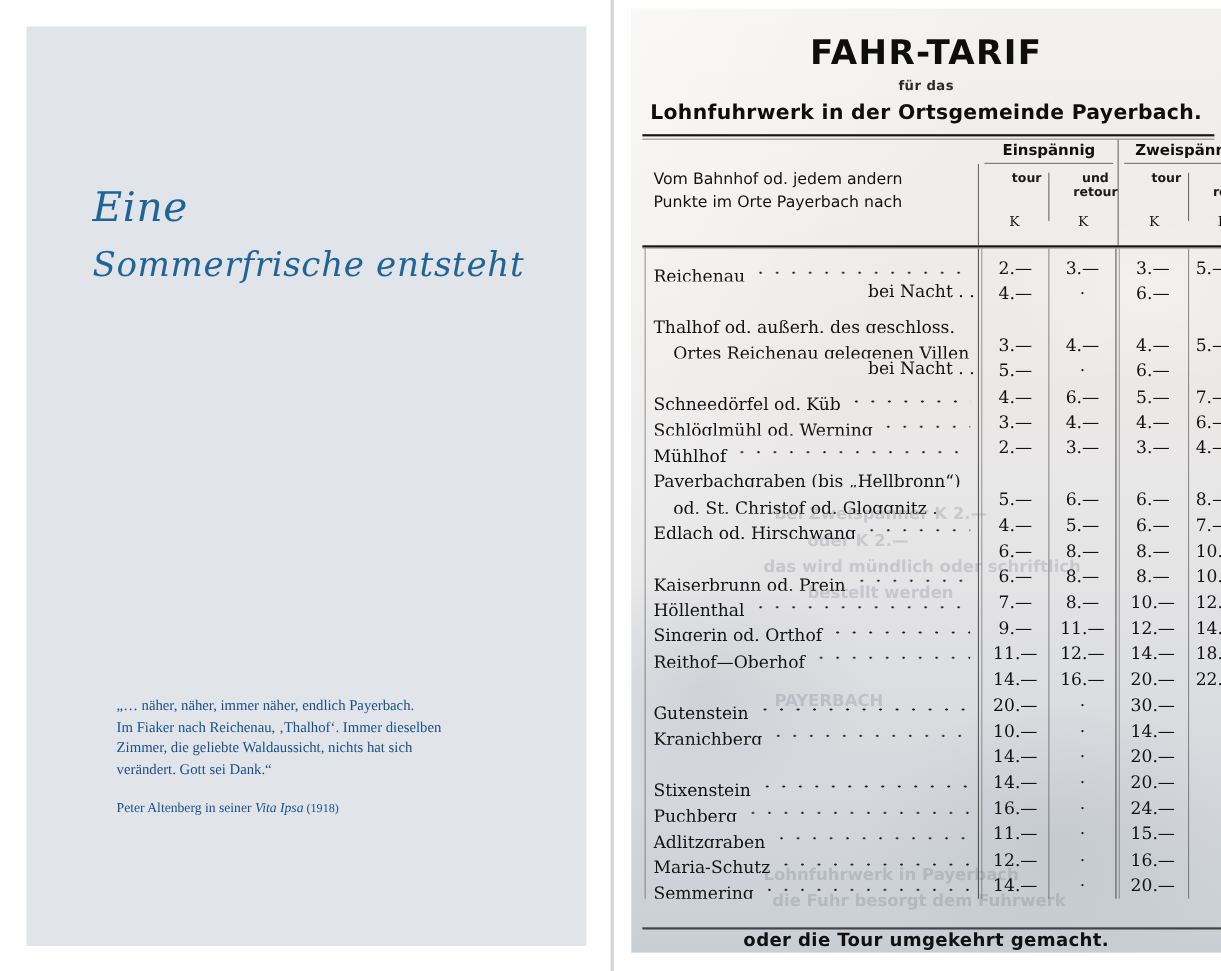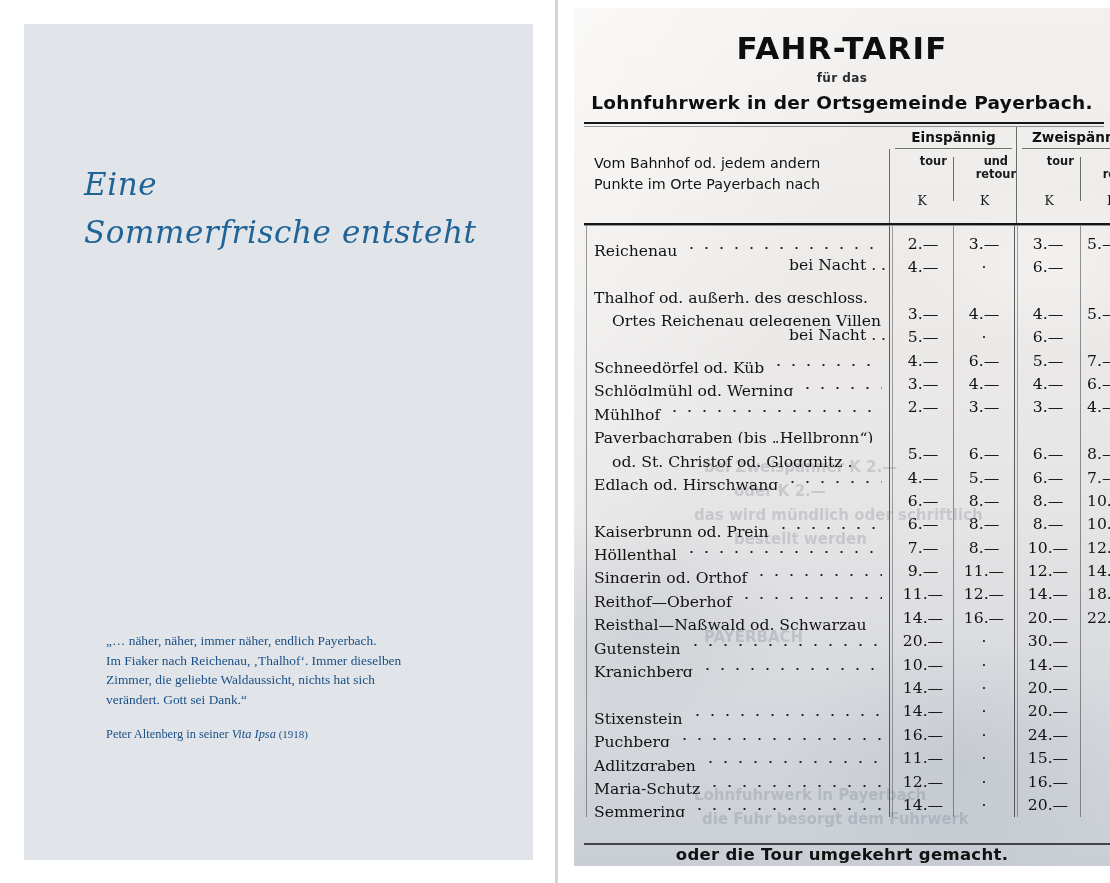--- a/index.html
+++ b/index.html
@@ -33,21 +33,21 @@
     width: 430px;
     color: #1f6397;
     font-family: "DejaVu Serif", serif;
     font-style: italic;
     font-size: 31px;
     line-height: 1.55;
     letter-spacing: 0.6px;
     font-weight: 400;
   }
   #book-title .tline { display: block; white-space: nowrap; }
-  #book-title .tline-1 { font-size: 31px; }
+  #book-title .tline-1 { font-size: 37px; }
   #book-title .tline-2 { font-size: 31px; }
 
   #quote-block {
     position: absolute;
     left: 82px;
     top: 607px;
     width: 400px;
     color: #1b4f86;
     font-family: "Liberation Serif", serif;
     font-size: 13.4px;
@@ -583,24 +583,20 @@
             <div class="row-label">
               <span class="row-name">Reithof—Oberhof</span>
               <span class="leader"></span>
             </div>
             <div class="cell c1">11.—</div>
             <div class="cell c2">12.—</div>
             <div class="cell c3">14.—</div>
             <div class="cell c4">18.—</div>
           </div>
           <div class="row">
-            <div class="row-label noleader">
-              <span class="row-name">Reisthal—Naßwald od. Schwarzau</span>
-              <span class="leader"></span>
-            </div>
             <div class="cell c1">14.—</div>
             <div class="cell c2">16.—</div>
             <div class="cell c3">20.—</div>
             <div class="cell c4">22.—</div>
           </div>
           <div class="row">
             <div class="row-label">
               <span class="row-name">Gutenstein</span>
               <span class="leader"></span>
             </div>

